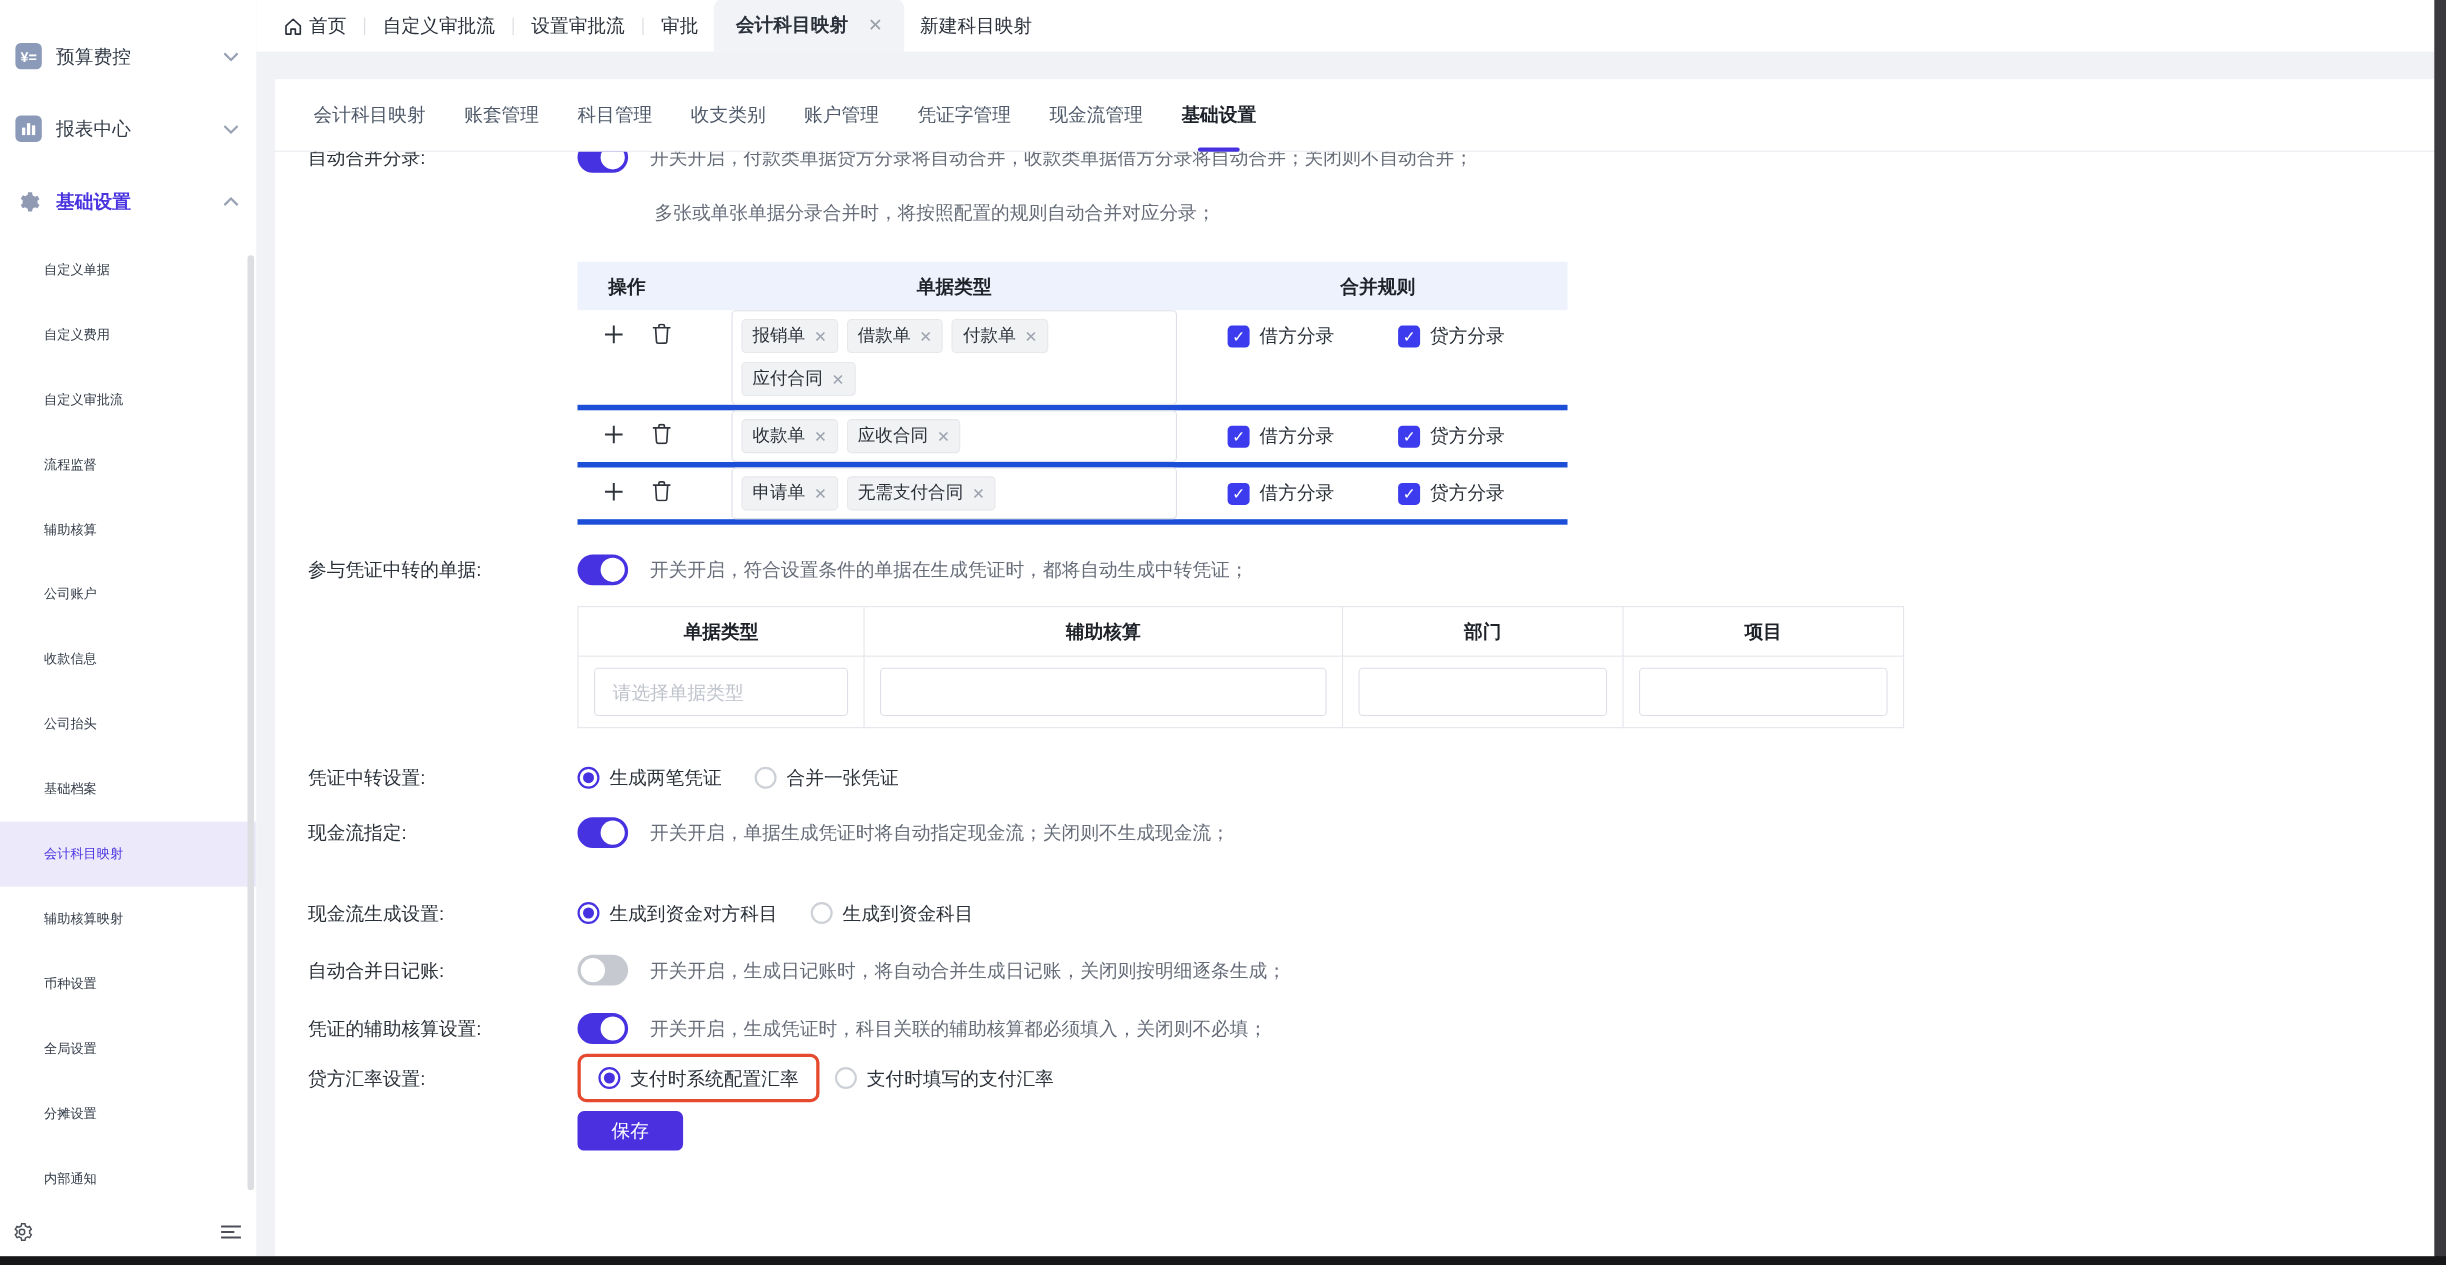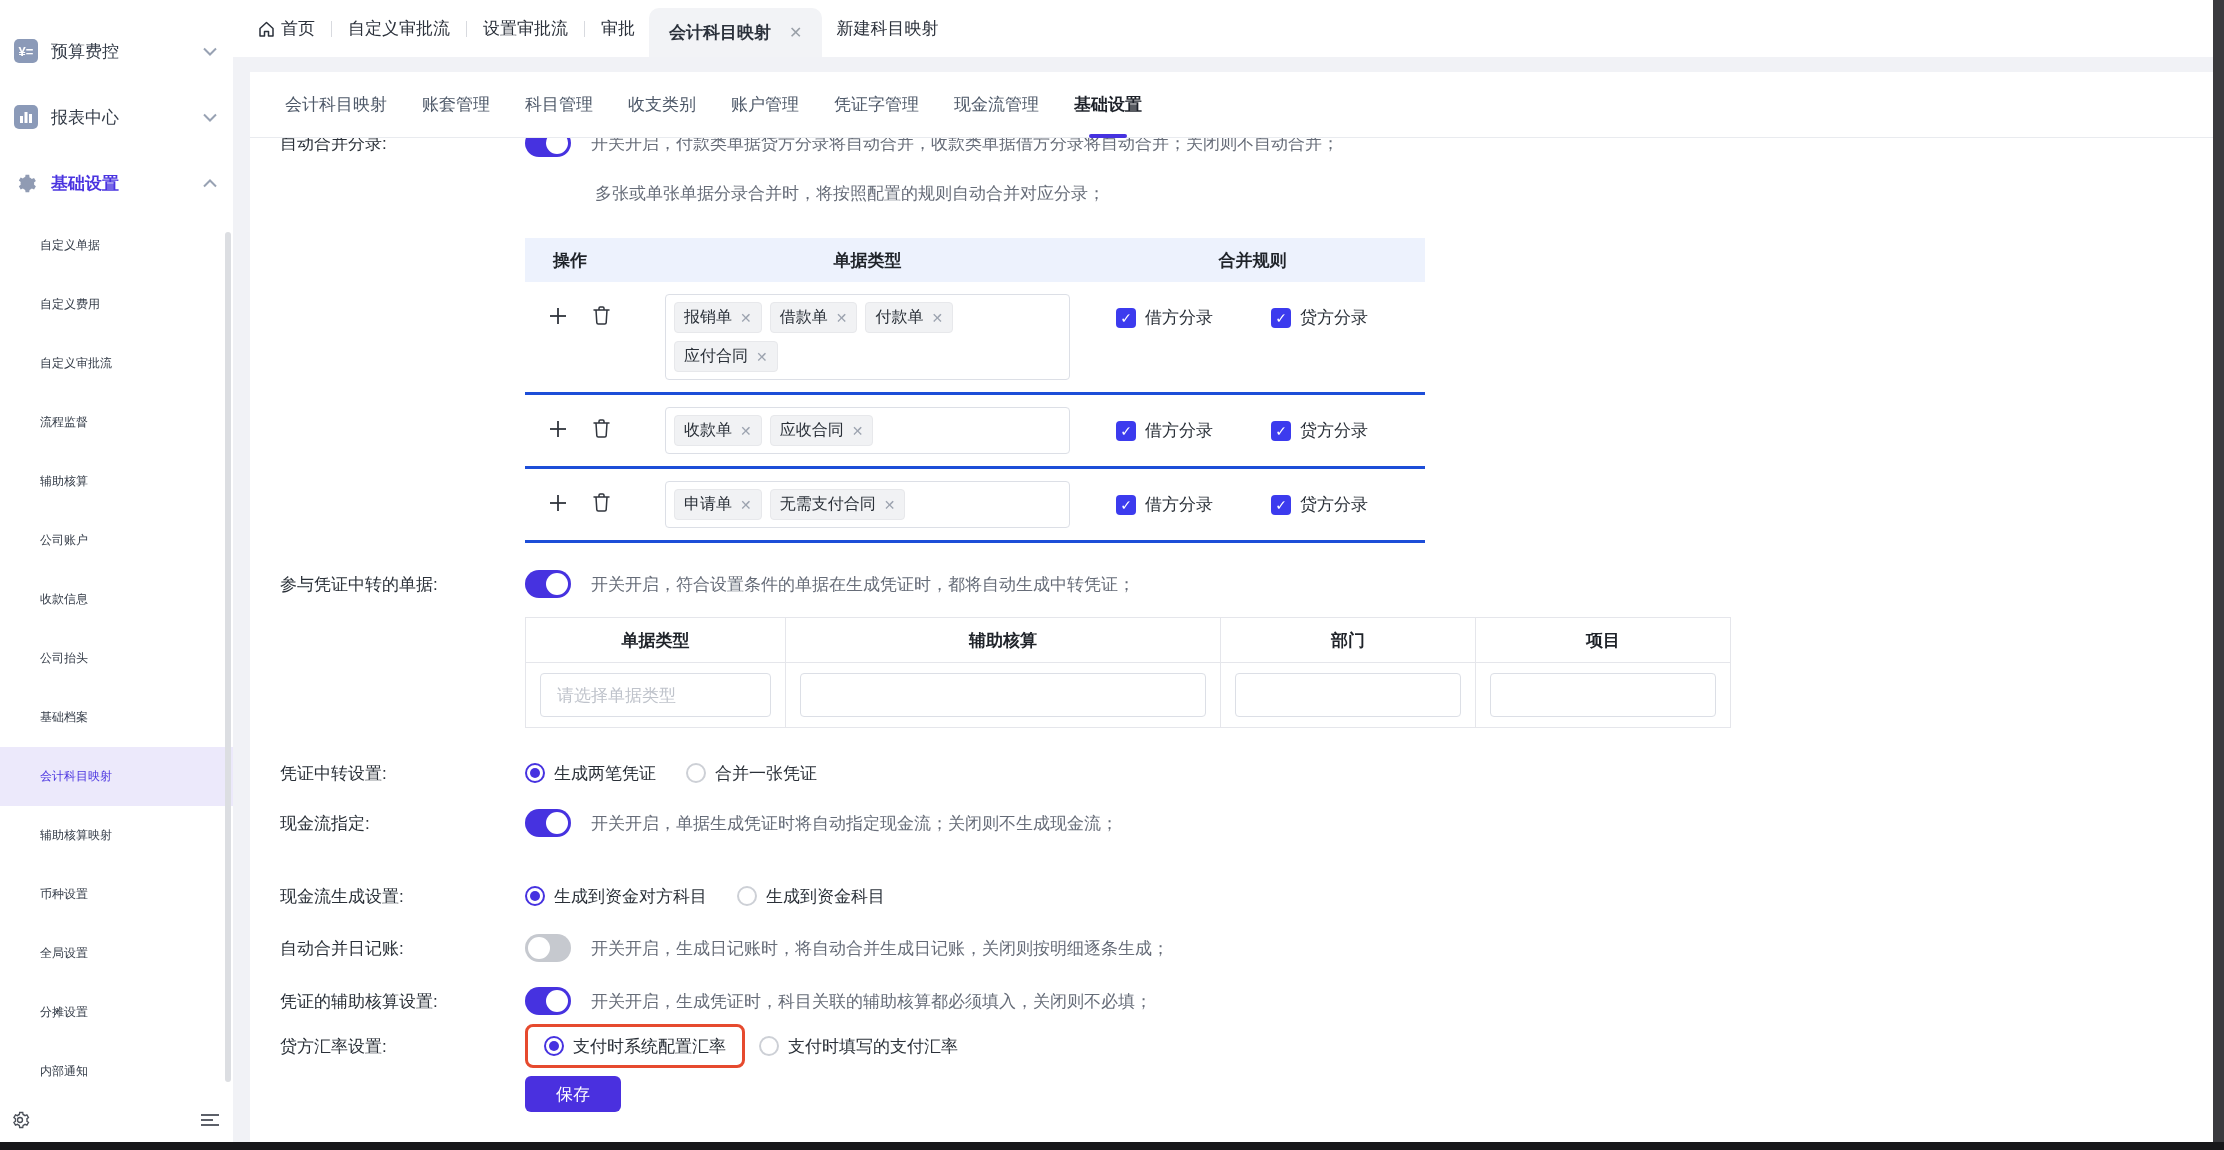--- a/index.html
+++ b/index.html
@@ -19,21 +19,21 @@
   .side-item .lbl{margin-left:13px;font-size:17px;color:#333b47;}
   .side-item.active .lbl{color:#4a34e0;font-weight:bold;}
   .side-item .chev{margin-left:auto;margin-right:16px;}
   .sub-item{display:flex;align-items:center;height:59px;padding-left:40px;font-size:12px;color:#333b47;cursor:pointer;}
   .sub-item.active{background:#ece9fb;color:#4a34e0;}
   .side-scrollbar{position:absolute;left:225px;top:232px;width:6px;height:850px;background:#dcdee2;border-radius:3px;}
   .side-footer{position:absolute;left:10px;right:12px;bottom:12px;display:flex;justify-content:space-between;align-items:center;}
 
   
   .main-bg{position:absolute;left:233px;top:0;width:1980px;height:1142px;background:#f1f2f6;}
-  .topbar{position:absolute;left:233px;top:0;width:1980px;height:57px;background:#fff;display:flex;align-items:stretch;}
+  .topbar{position:absolute;left:233px;top:0;width:1980px;height:47px;background:#fff;display:flex;align-items:stretch;}
   .toptabs{display:flex;align-items:center;margin-left:25px;font-size:17px;color:#2b313b;}
   .toptab{display:flex;align-items:center;white-space:nowrap;cursor:pointer;}
   .tsep{width:1px;height:16px;background:#d8dadf;margin:0 16px;}
   .toptab.home svg{margin-right:6px;}
   .toptab.activetab{background:#f2f3f6;border-radius:10px 10px 0 0;align-self:flex-end;height:49px;
     padding:0 20px;font-weight:bold;margin:0 14px;}
   .toptab.activetab .close{margin-left:18px;color:#9aa0a8;font-size:16px;font-weight:normal;cursor:pointer;}
 
   
   .card{position:absolute;left:250px;top:72px;width:1963px;height:1070px;background:#fff;}
@@ -75,21 +75,21 @@
   .cb{display:flex;align-items:center;font-size:17px;color:#2a3038;cursor:pointer;}
   .cbbox{width:20px;height:20px;border-radius:4px;background:#3c3bee;color:#fff;display:flex;
     align-items:center;justify-content:center;font-size:14px;margin-right:9px;flex:0 0 20px;}
 
   
   .t1{width:900px;font-size:17px;}
   .t1-head{display:flex;height:44px;align-items:center;background:#edf2fd;color:#1f2329;font-weight:bold;}
   .t1 .c1{flex:0 0 130px;box-sizing:border-box;padding-left:28px;}
   .t1 .c2{flex:0 0 425px;text-align:center;}
   .t1 .c3{flex:1;text-align:center;}
-  .t1-row{display:flex;border-bottom:3px solid #1d4ed8;padding:12px 0;align-items:flex-start;}
+  .t1-row{display:flex;border-bottom:5px solid #1d4ed8;padding:0 0;align-items:flex-start;}
   .opicons{flex:0 0 130px;display:flex;align-items:center;gap:26px;padding:12px 0 0 24px;box-sizing:border-box;}
   .tagbox{flex:0 0 425px;box-sizing:border-box;}
   .tagbox .boxin{margin:0 10px;border:1px solid #dcdfe6;border-radius:4px;padding:7px 8px;
     display:flex;flex-wrap:wrap;gap:8px;min-height:30px;background:#fff;}
   .chip{display:inline-flex;align-items:center;background:#f1f2f4;border:1px solid #e7e8eb;border-radius:4px;
     padding:4px 9px;font-size:16px;color:#2a3038;white-space:nowrap;}
   .chip .x{margin-left:8px;color:#9ca3af;font-size:14px;cursor:pointer;}
   .rules{flex:1;display:flex;gap:58px;padding:12px 0 0 36px;box-sizing:border-box;}
 
   

